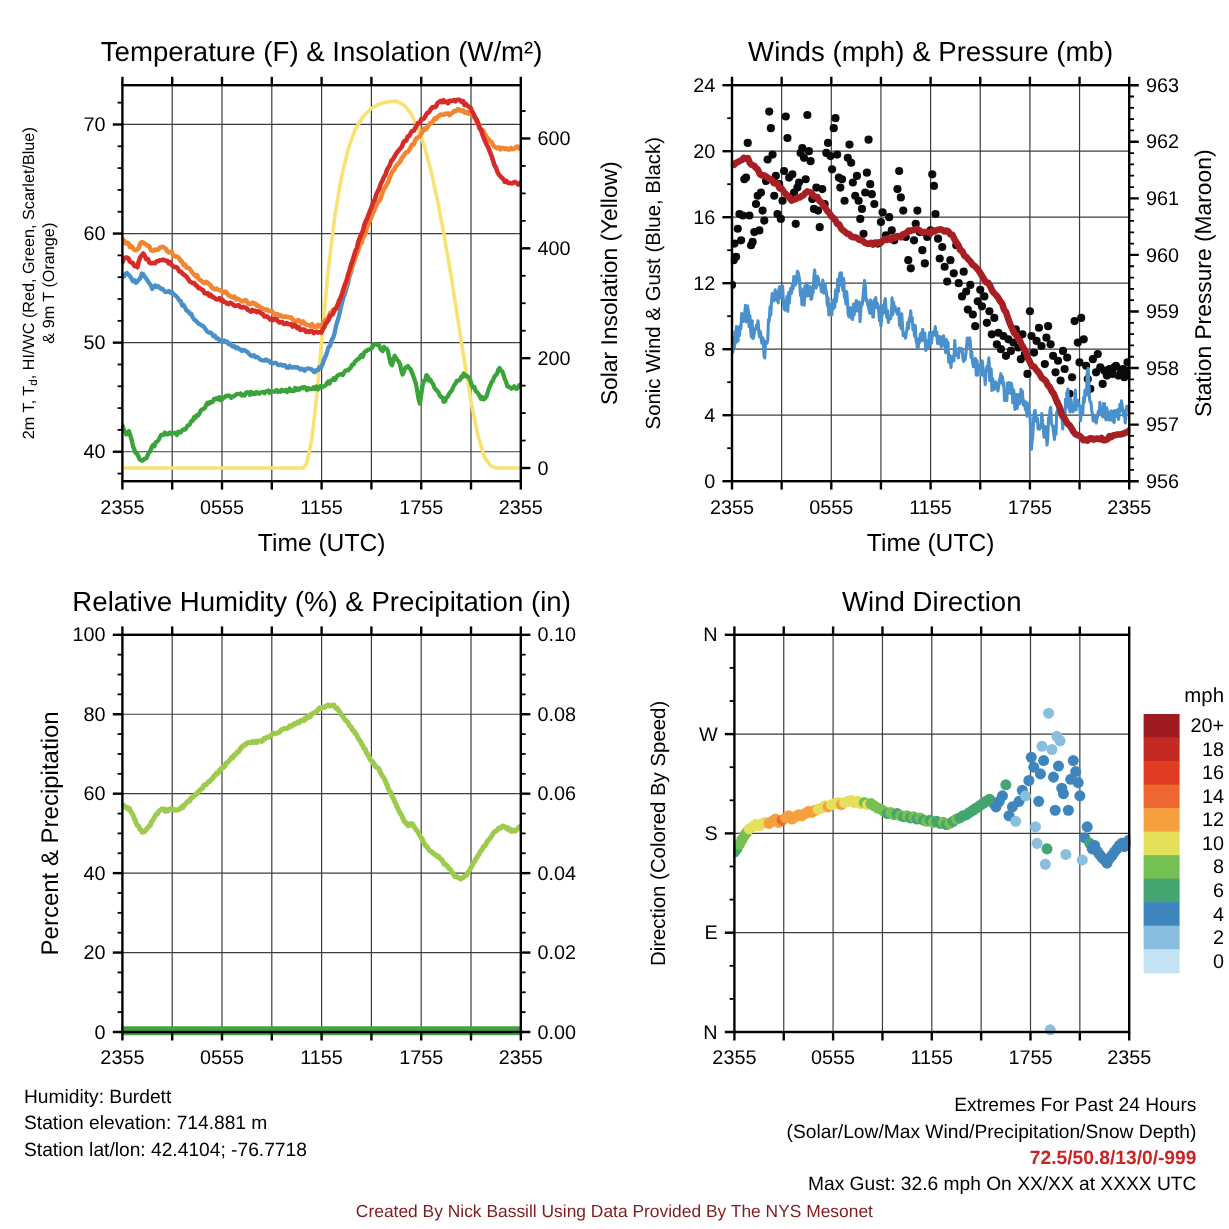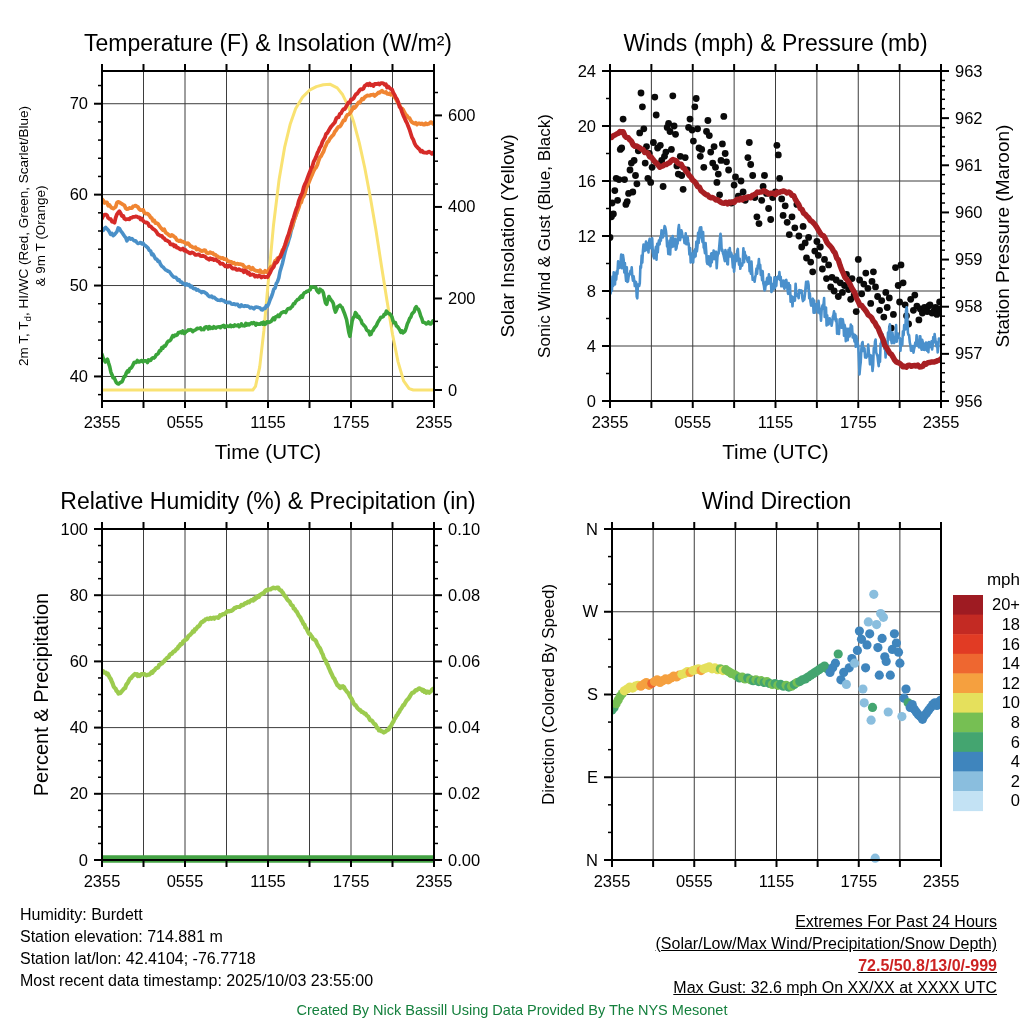--- a/index.html
+++ b/index.html
@@ -1,21 +1,21 @@
 <!DOCTYPE html>
 <html><head>
 <meta charset="utf-8">
 <style>
   html,body{margin:0;padding:0;background:#fff;}
   #fig{position:relative;width:1024px;height:1024px;background:#fff;overflow:hidden;
        font-family:"Liberation Sans",sans-serif;color:#000;}
   #charts{position:absolute;left:0;top:0;}
   svg text{font-family:"Liberation Sans",sans-serif;fill:#000;}
   .footer-left{position:absolute;left:20px;top:904px;font-size:16px;line-height:22px;}
-  .footer-right{position:absolute;right:27px;top:911px;font-size:16px;line-height:22px;text-align:right;text-decoration:underline;}
+  .footer-right{position:absolute;right:27px;top:911px;font-size:16px;line-height:22px;text-align:right;}
   .extremes-values{font-weight:bold;text-align:right;}
   .attribution{position:absolute;left:0;top:1002px;width:100%;text-align:center;font-size:14.5px;}
 </style>
 </head>
 <body>
 
 <div id="fig">
   <svg id="charts" width="1024" height="1024" viewBox="0 0 1024 1024">
       <g>
         <line x1="143.5" y1="71" x2="143.5" y2="401" stroke="#3d3d3d" stroke-width="1"></line>
@@ -737,24 +737,23 @@
           <rect x="953" y="791" width="30" height="20.1" fill="#c3e2f4"></rect>
           <text x="1020" y="806.3" text-anchor="end" font-size="16.5">0</text>
         </g>
       </g>
     </svg>
 
   <div class="footer-left">
     <div>Humidity: Burdett</div>
     <div>Station elevation: 714.881 m</div>
     <div>Station lat/lon: 42.4104; -76.7718</div>
-    <div>Most recent data timestamp: 2025/10/03 23:55:00</div>
   </div>
 
   <div class="footer-right">
     <div>Extremes For Past 24 Hours</div>
     <div>(Solar/Low/Max Wind/Precipitation/Snow Depth)</div>
     <div class="extremes-values" id="extremes-values" style="color: rgb(204, 34, 34);">72.5/50.8/13/0/-999</div>
     <div>Max Gust: 32.6 mph On XX/XX at XXXX UTC</div>
   </div>
 
-  <div class="attribution" id="attribution" style="color: #15803d;">Created By Nick Bassill Using Data Provided By The NYS Mesonet</div>
+  <div class="attribution" id="attribution" style="color: #7f1d1d;">Created By Nick Bassill Using Data Provided By The NYS Mesonet</div>
 </div>
 
 </body></html>

